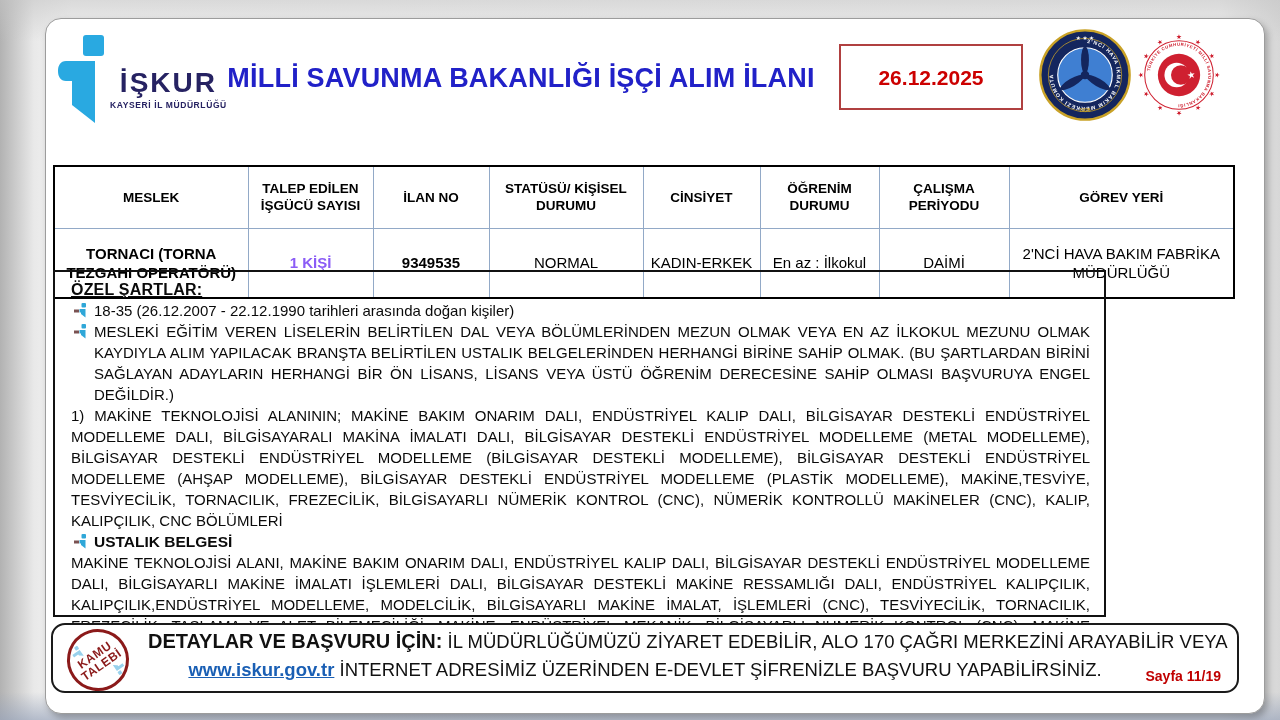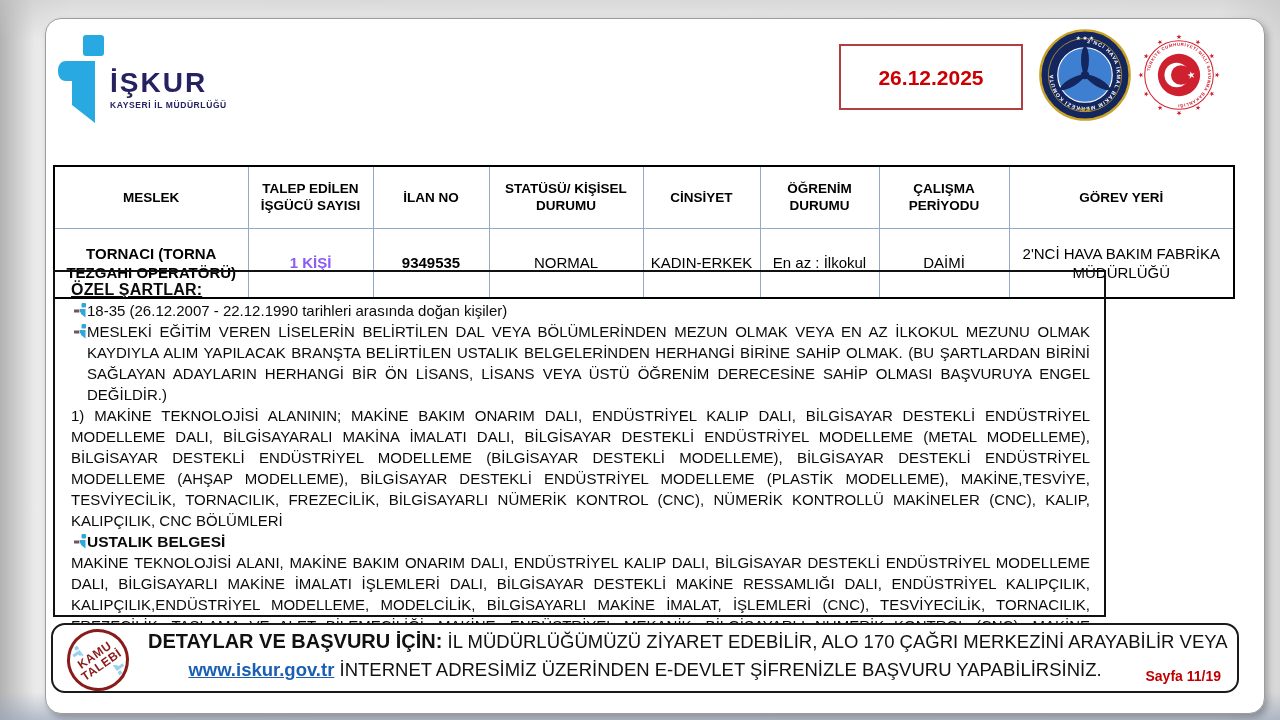--- a/index.html
+++ b/index.html
@@ -11,21 +11,21 @@
       linear-gradient(90deg, #b2b2b2 0, #e9e9e9 34px, #f5f5f5 72px, #f1f1f1 calc(100% - 60px), #d7d7d7 100%);
   }
   .panel{
     position:absolute;left:45px;top:18px;width:1218px;height:694px;
     background:#fff;border:1px solid #9c9c9c;border-radius:16px;
     box-shadow:3px 4px 7px rgba(0,0,0,.28);
   }
   
   .brand-mark{position:absolute;left:12px;top:16px;}
   .brand-text{position:absolute;left:64px;top:50px;color:#262262;}
-  .brand-name{font-size:28px;font-weight:bold;letter-spacing:2px;line-height:28px;}
+  .brand-name{font-size:28px;font-weight:bold;letter-spacing:2px;line-height:28px;text-align:center;}
   .brand-sub{font-size:8.5px;font-weight:bold;letter-spacing:.6px;margin-top:3px;}
   .page-title{
     position:absolute;left:150px;top:44px;width:650px;margin:0;
     text-align:center;font-size:27px;font-weight:bold;color:#2121c8;letter-spacing:.2px;
   }
   .deadline-box{
     position:absolute;left:793px;top:25px;width:180px;height:62px;
     border:2px solid #b04040;display:flex;flex-direction:column;justify-content:center;align-items:center;
     color:#cc0000;font-weight:bold;font-size:21px;line-height:27px;background:#fff;
   }
@@ -46,21 +46,21 @@
   .job-table td{font-size:15px;line-height:19px;}
   td.b{font-weight:bold;}
   td.red{color:#8b5cf6;font-weight:bold;}
   
   .conditions{
     position:absolute;left:7px;top:251px;width:1053px;height:347px;
     border:2px solid #111;box-sizing:border-box;padding:7px 14px 17px 16px;
     font-size:15px;line-height:21px;color:#0a0a0a;
   }
   .cond-heading{font-size:16px;font-weight:bold;text-decoration:underline;letter-spacing:.2px;}
-  .bullet{display:flex;gap:0;padding-left:3px;}
+  .bullet{display:flex;gap:7px;padding-left:3px;}
   .bullet .ic{flex:0 0 13px;margin-top:3px;}
   .bullet.bold .txt{font-weight:bold;font-size:15.5px;}
   .bullet .txt{text-align:justify;}
   .cond-par{text-align:justify;}
   
   .footer-box{
     position:absolute;left:5px;top:604px;width:1188px;height:70px;
     border:2px solid #1a1a1a;border-radius:14px;box-sizing:border-box;background:#fff;
   }
   .stamp{
@@ -88,20 +88,21 @@
 
   <svg class="brand-mark" width="47" height="90" viewBox="0 0 47 90" aria-hidden="true">
     <rect x="25" y="0" width="21" height="21" rx="3" fill="#29a9e1"></rect>
     <path d="M8,26 L37,26 L37,88 L14,70 L14,46 L8,46 C2.5,46 0,41.5 0,36 C0,30.5 2.5,26 8,26 Z" fill="#29a9e1"></path>
   </svg>
   <div class="brand-text">
     <div class="brand-name">İŞKUR</div>
     <div class="brand-sub">KAYSERİ İL MÜDÜRLÜĞÜ</div>
   </div>
 
+  <h1 class="page-title">MİLLİ SAVUNMA BAKANLIĞI İŞÇİ ALIM İLANI</h1>
 
   <div class="deadline-box">
     <div>26.12.2025</div>
   </div>
 
   <svg class="emblem-air" width="94" height="94" viewBox="0 0 100 100">
     <circle cx="50" cy="50" r="47.5" fill="#14265e" stroke="#c9a227" stroke-width="2.5"></circle>
     <circle cx="50" cy="50" r="39" fill="none" stroke="#c9a227" stroke-width="0.8"></circle>
     <circle cx="50" cy="50" r="29" fill="#3f7fd2" stroke="#ffffff" stroke-width="1.2"></circle>
     <g fill="#14265e">

